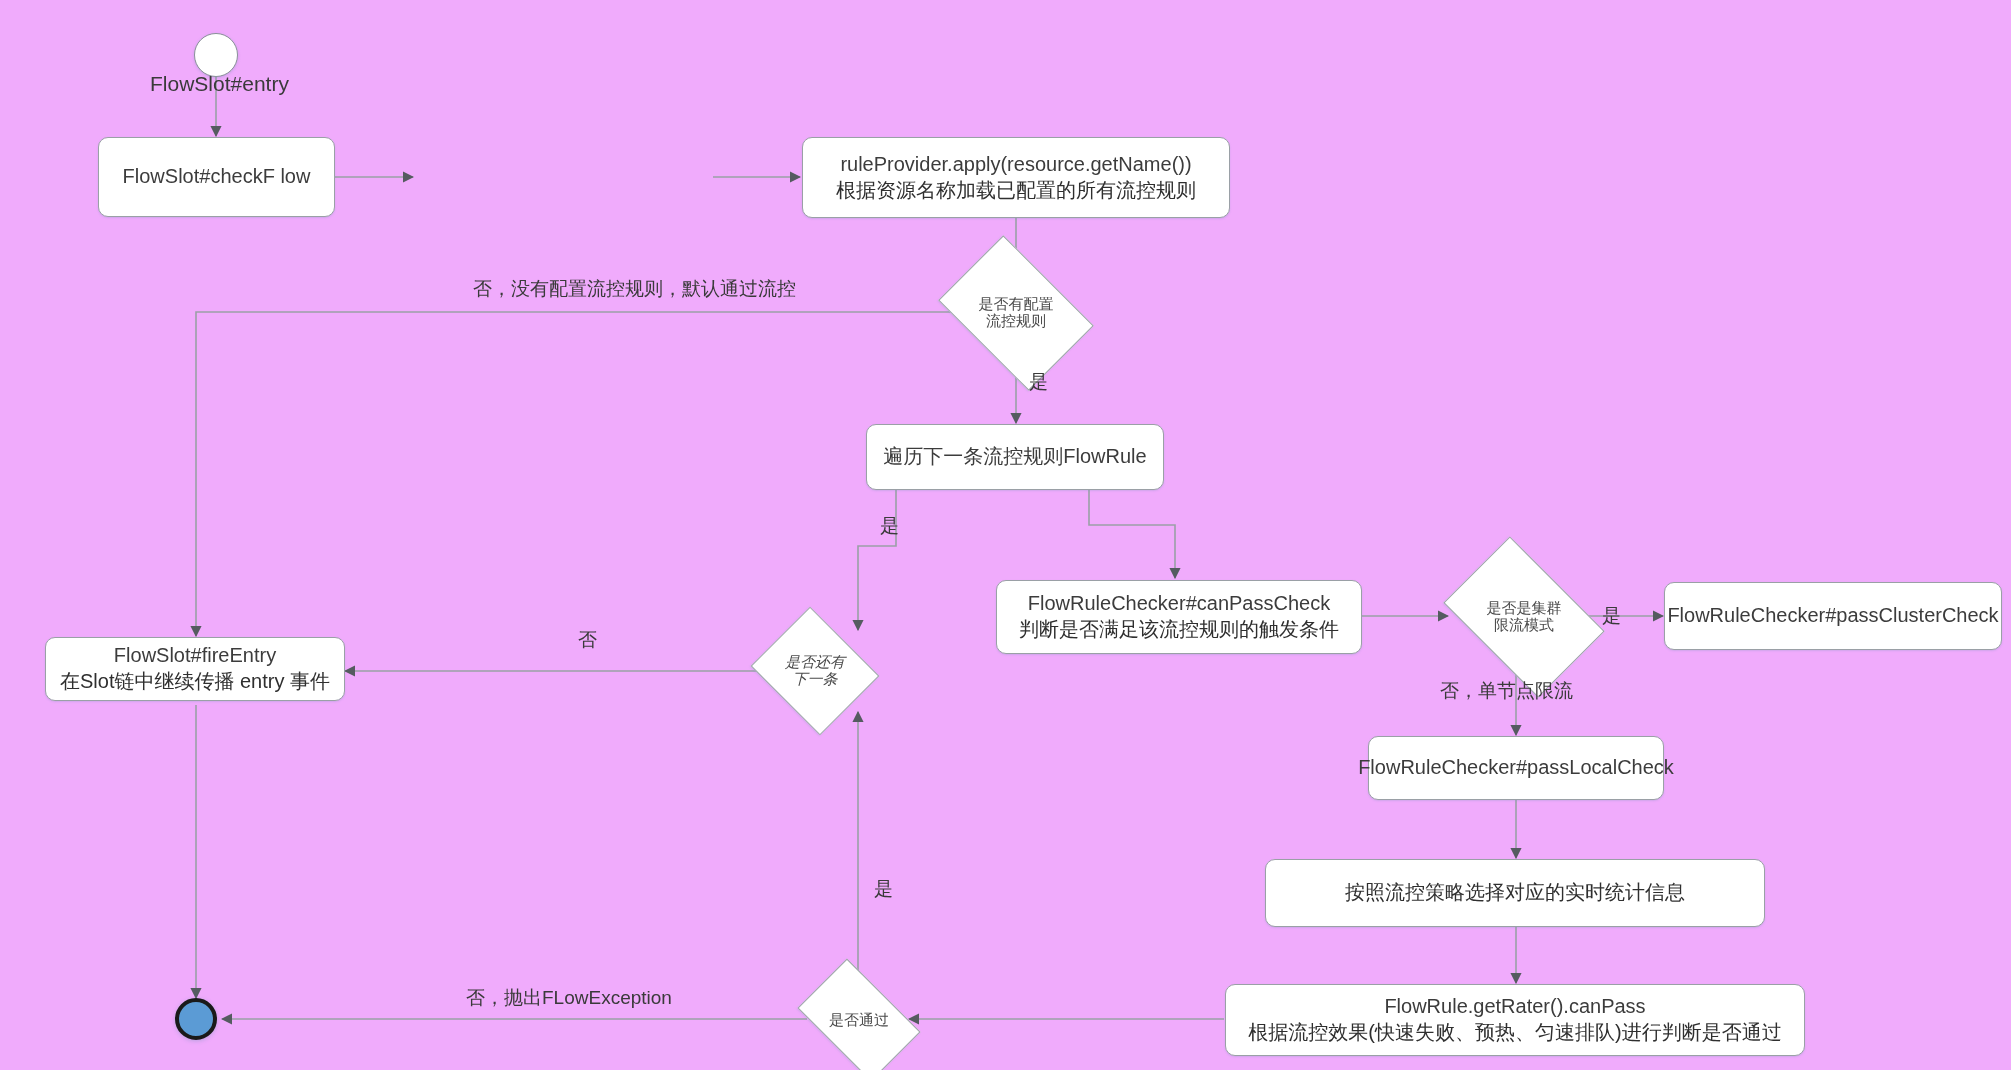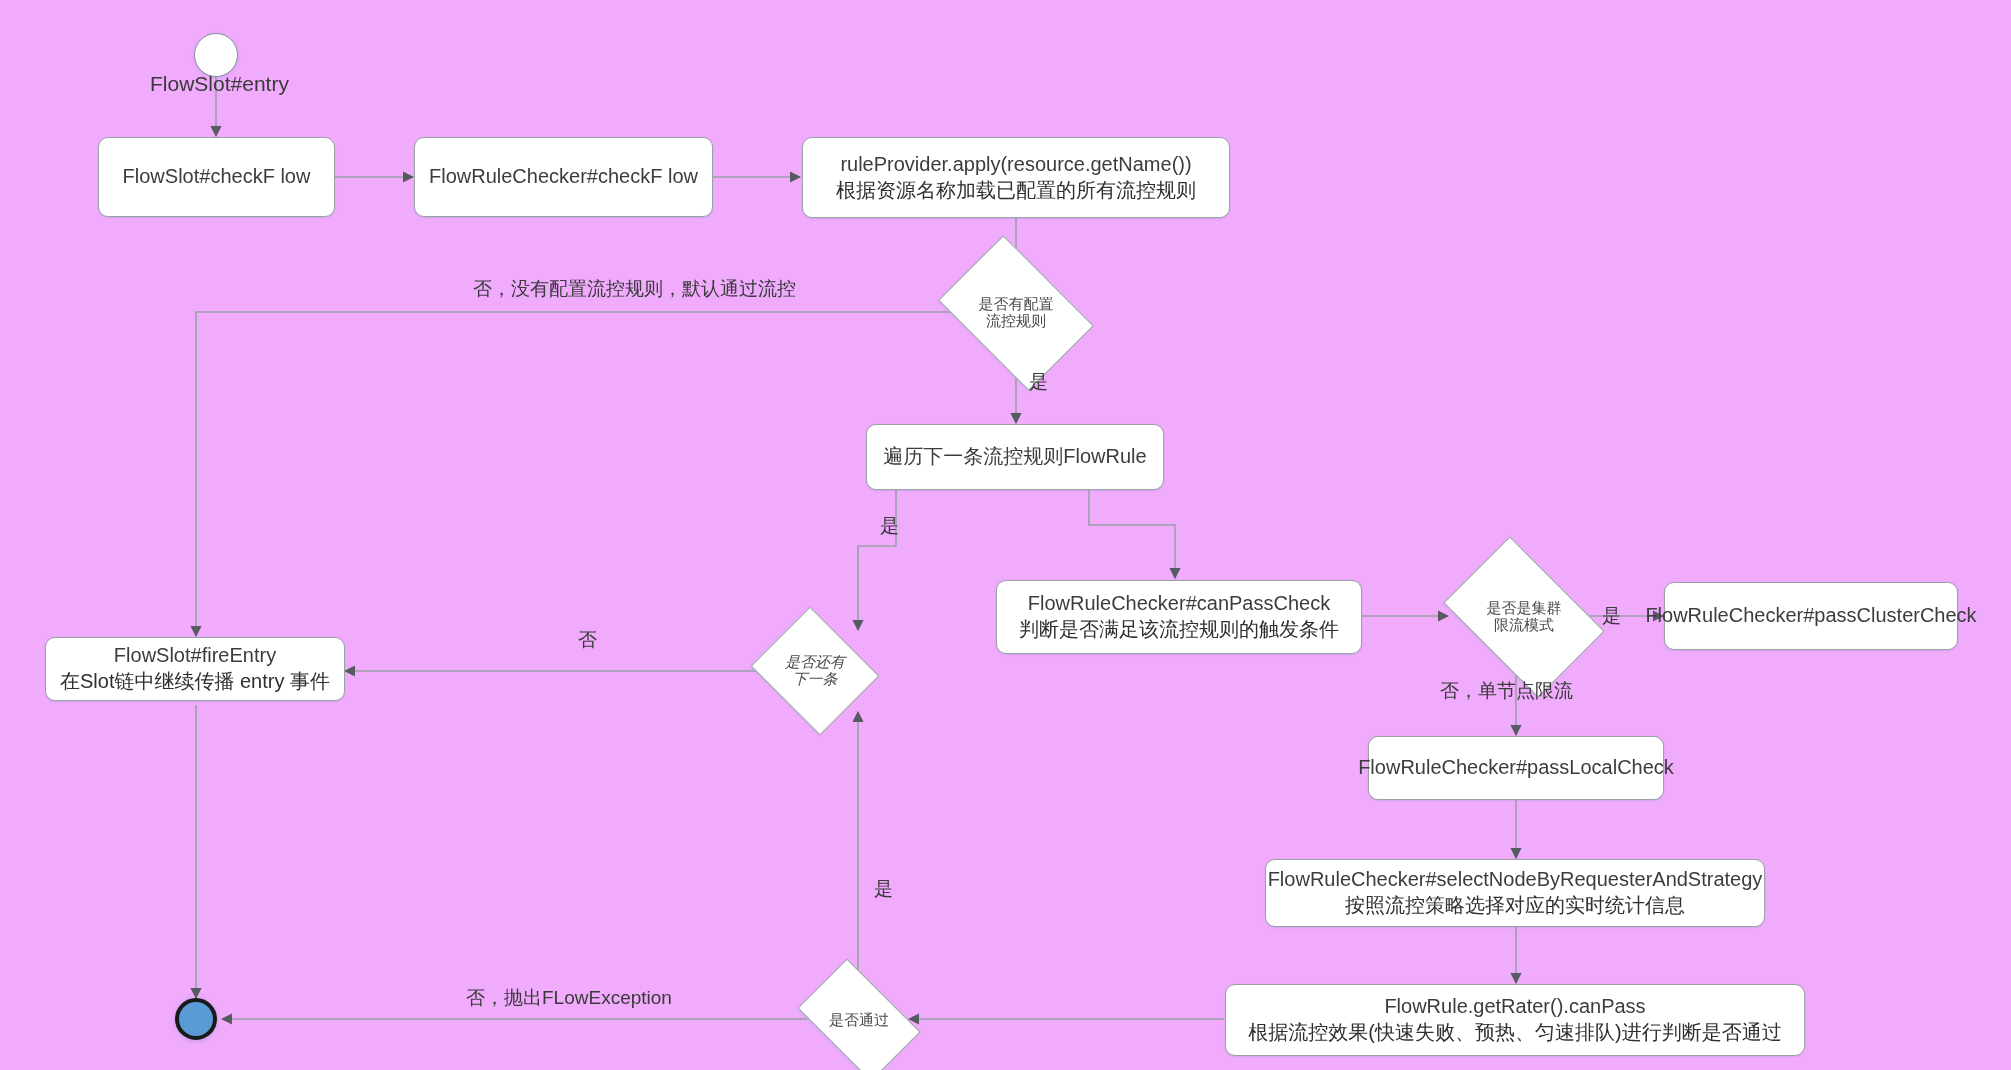--- a/index.html
+++ b/index.html
@@ -169,23 +169,20 @@
     </g>
   </svg>
 
   <div class="start-node" style="left:194px; top:33px;"></div>
   <div class="node-label" style="left:150px; top:72px;">FlowSlot#entry</div>
 
   <div class="node box single" style="left:98px; top:137px; width:237px; height:80px;">
     <div class="line1">FlowSlot#checkF low</div>
   </div>
 
-  <div class="node box single" style="left:414px; top:137px; width:299px; height:80px;">
-    <div class="line1">FlowRuleChecker#checkF low</div>
-  </div>
 
   <div class="node box" style="left:802px; top:137px; width:428px; height:81px;">
     <div class="line1">ruleProvider.apply(resource.getName())</div>
     <div class="line2">根据资源名称加载已配置的所有流控规则</div>
   </div>
 
   <div class="node diamond" style="left:953px; top:268px; width:126px; height:90px;">
     <div class="dshape"></div>
     <div class="dtext" style="width:78px;">是否有配置流控规则</div>
   </div>
@@ -205,32 +202,31 @@
     <div class="line2">判断是否满足该流控规则的触发条件</div>
   </div>
 
   <div class="node diamond" style="left:1458px; top:571px; width:132px; height:92px;">
     <div class="dshape"></div>
     <div class="dtext" style="width:82px;">是否是集群限流模式</div>
   </div>
 
   <div class="edge-label" style="left:1602px; top:603px;">是</div>
 
-  <div class="node box single" style="left:1664px; top:582px; width:294px; height:68px;">
+  <div class="node box single" style="left:1664px; top:582px; width:338px; height:68px;">
     <div class="line1">FlowRuleChecker#passClusterCheck</div>
   </div>
 
   <div class="edge-label" style="left:1440px; top:678px;">否，单节点限流</div>
 
   <div class="node box single" style="left:1368px; top:736px; width:296px; height:64px;">
     <div class="line1">FlowRuleChecker#passLocalCheck</div>
   </div>
 
   <div class="node box" style="left:1265px; top:859px; width:500px; height:68px;">
-    <div class="line1">FlowRuleChecker#selectNodeByRequesterAndStrategy</div>
     <div class="line2">按照流控策略选择对应的实时统计信息</div>
   </div>
 
   <div class="node box" style="left:1225px; top:984px; width:580px; height:72px;">
     <div class="line1">FlowRule.getRater().canPass</div>
     <div class="line2">根据流控效果(快速失败、预热、匀速排队)进行判断是否通过</div>
   </div>
 
   <div class="node diamond wide" style="left:808px; top:986px; width:102px; height:68px;">
     <div class="dshape"></div>

